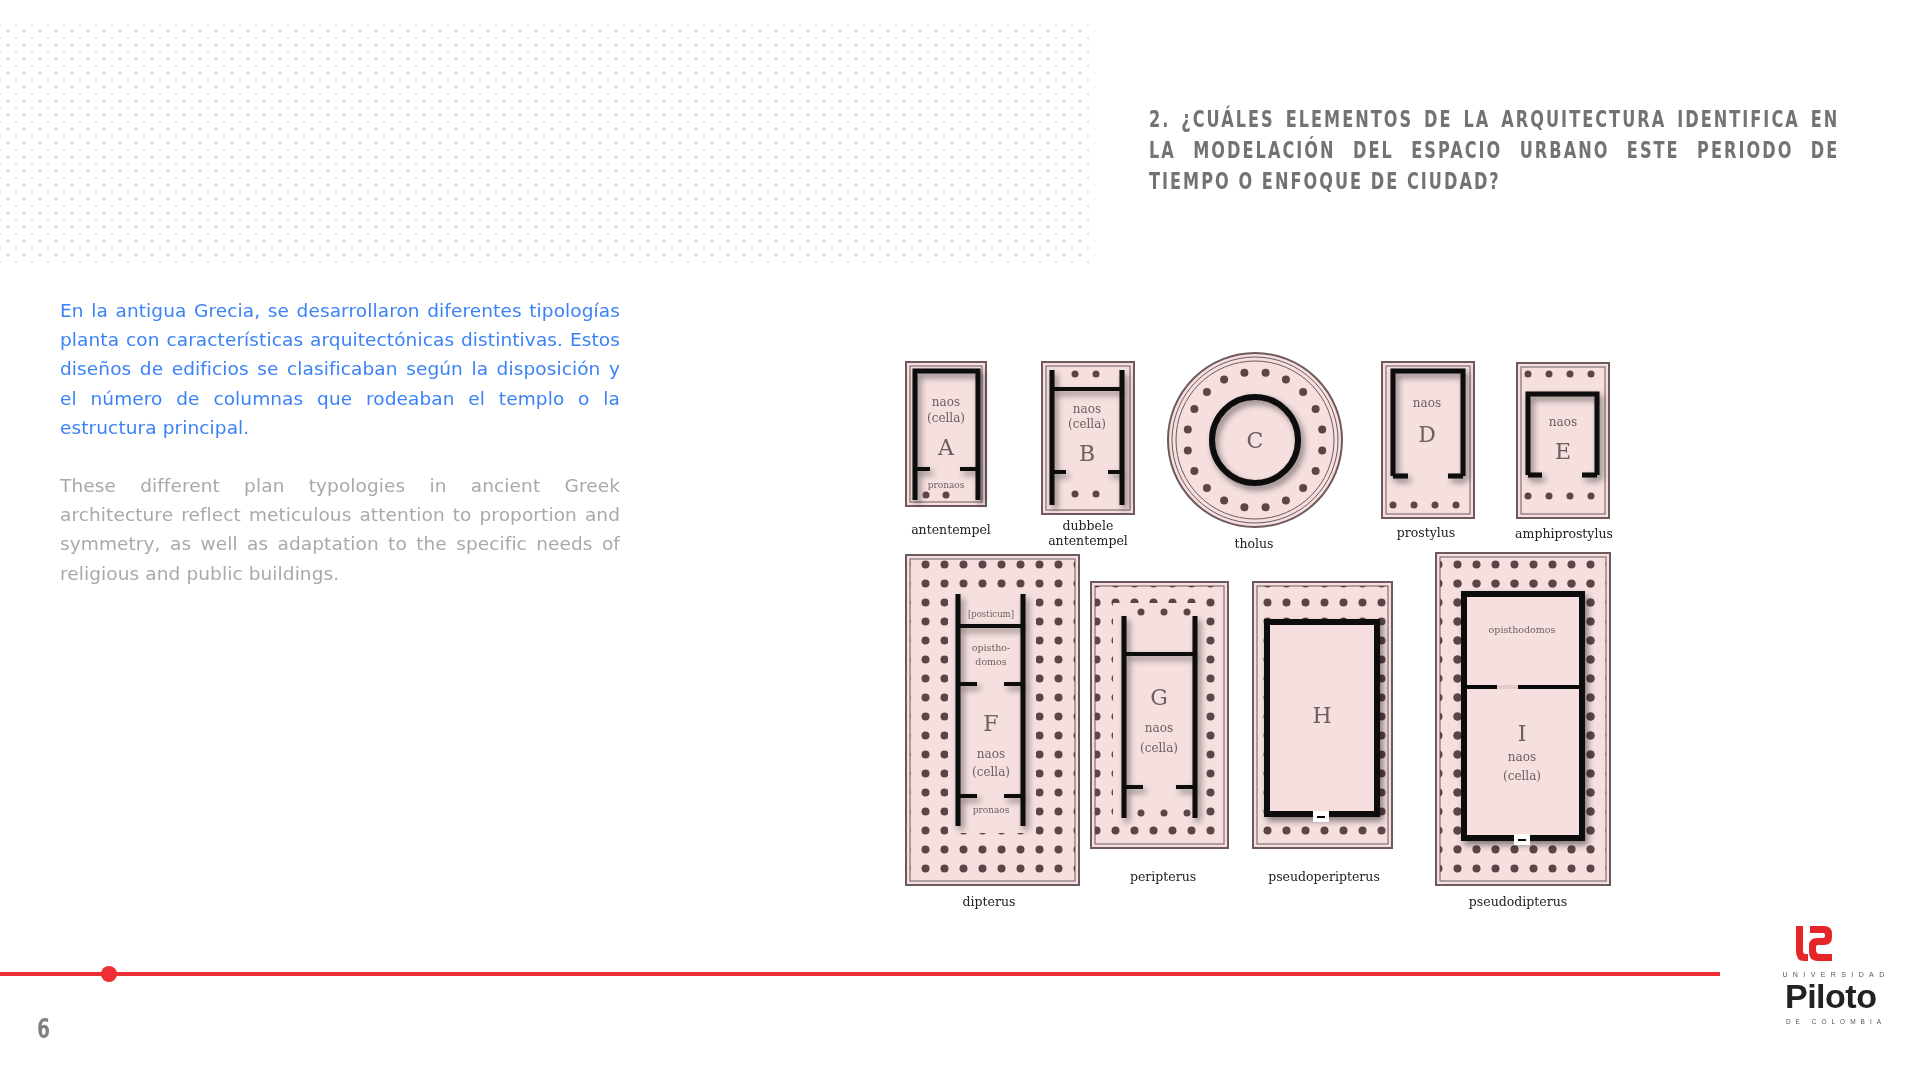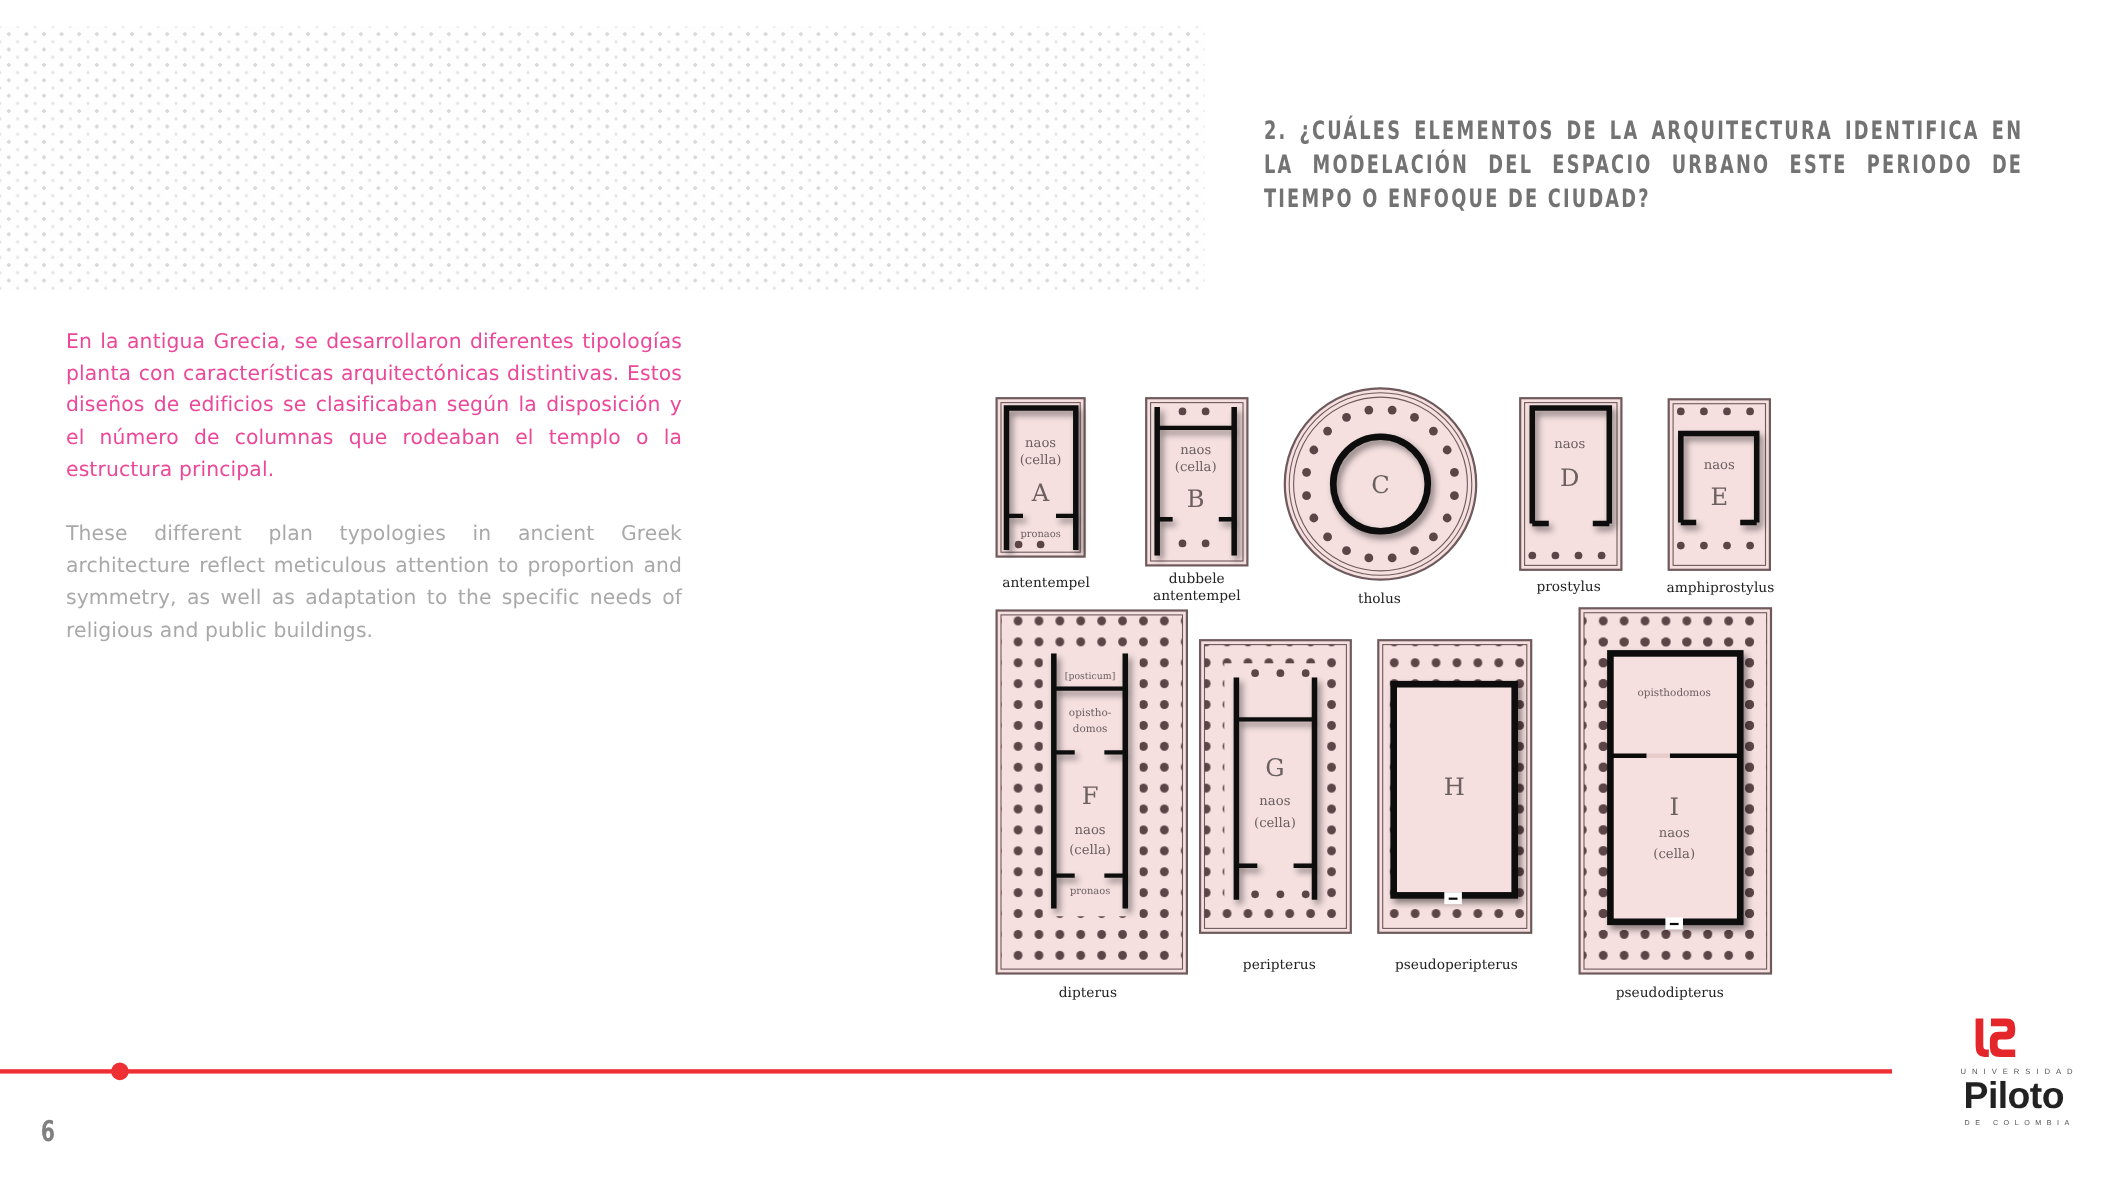--- a/index.html
+++ b/index.html
@@ -8,21 +8,21 @@
     background-color:#fefefe;
     background-image:radial-gradient(circle,#d9d9d9 1.4px,transparent 1.8px),radial-gradient(circle,#e3e3e3 1.2px,transparent 1.6px);
     background-size:16px 14px,16px 14px;
     background-position:0 0,8px 7px;}
   .heading{position:absolute;left:1149px;top:104px;width:690px;
     font-family:"DejaVu Sans Condensed","DejaVu Sans",sans-serif;font-weight:bold;
     font-size:23px;line-height:31px;color:#737373;text-align:justify;
     letter-spacing:2.6px;transform:scaleX(0.78);transform-origin:left top;width:885px;}
   .body-col{position:absolute;left:60px;top:296px;width:560px;}
   .para{margin:0 0 29px 0;font-family:"DejaVu Sans",sans-serif;font-size:18.5px;line-height:29.2px;text-align:justify;letter-spacing:0.1px;}
-  .para.es{color:#ec4899;}
+  .para.es{color:#3b82f6;}
   .para.en{color:#a9a9a9;margin-top:27px;}
   .para.en.first{margin-top:32px;}
   .diagram{position:absolute;left:880px;top:340px;width:760px;height:580px;}
   .footer-line{position:absolute;left:0;top:972px;width:1720px;height:4px;background:#ee2f33;}
   .footer-dot{position:absolute;left:101px;top:966px;width:16px;height:16px;border-radius:50%;background:#ee2f33;}
   .page-num{position:absolute;left:37px;top:1014px;font-family:"DejaVu Sans Condensed","DejaVu Sans",sans-serif;font-weight:bold;font-size:26px;color:#808080;transform:scaleX(0.8);transform-origin:left top;}
   .logo{position:absolute;left:1780px;top:920px;width:120px;height:120px;}
   .logo-mark{position:absolute;left:14px;top:5px;width:40px;height:38px;}
   .logo-univ{position:absolute;left:0;top:51px;width:112px;text-align:center;font-size:7px;letter-spacing:5.4px;color:#555;}
   .logo-piloto{position:absolute;left:5px;top:57px;font-size:34px;font-weight:bold;color:#222;letter-spacing:-0.5px;}

